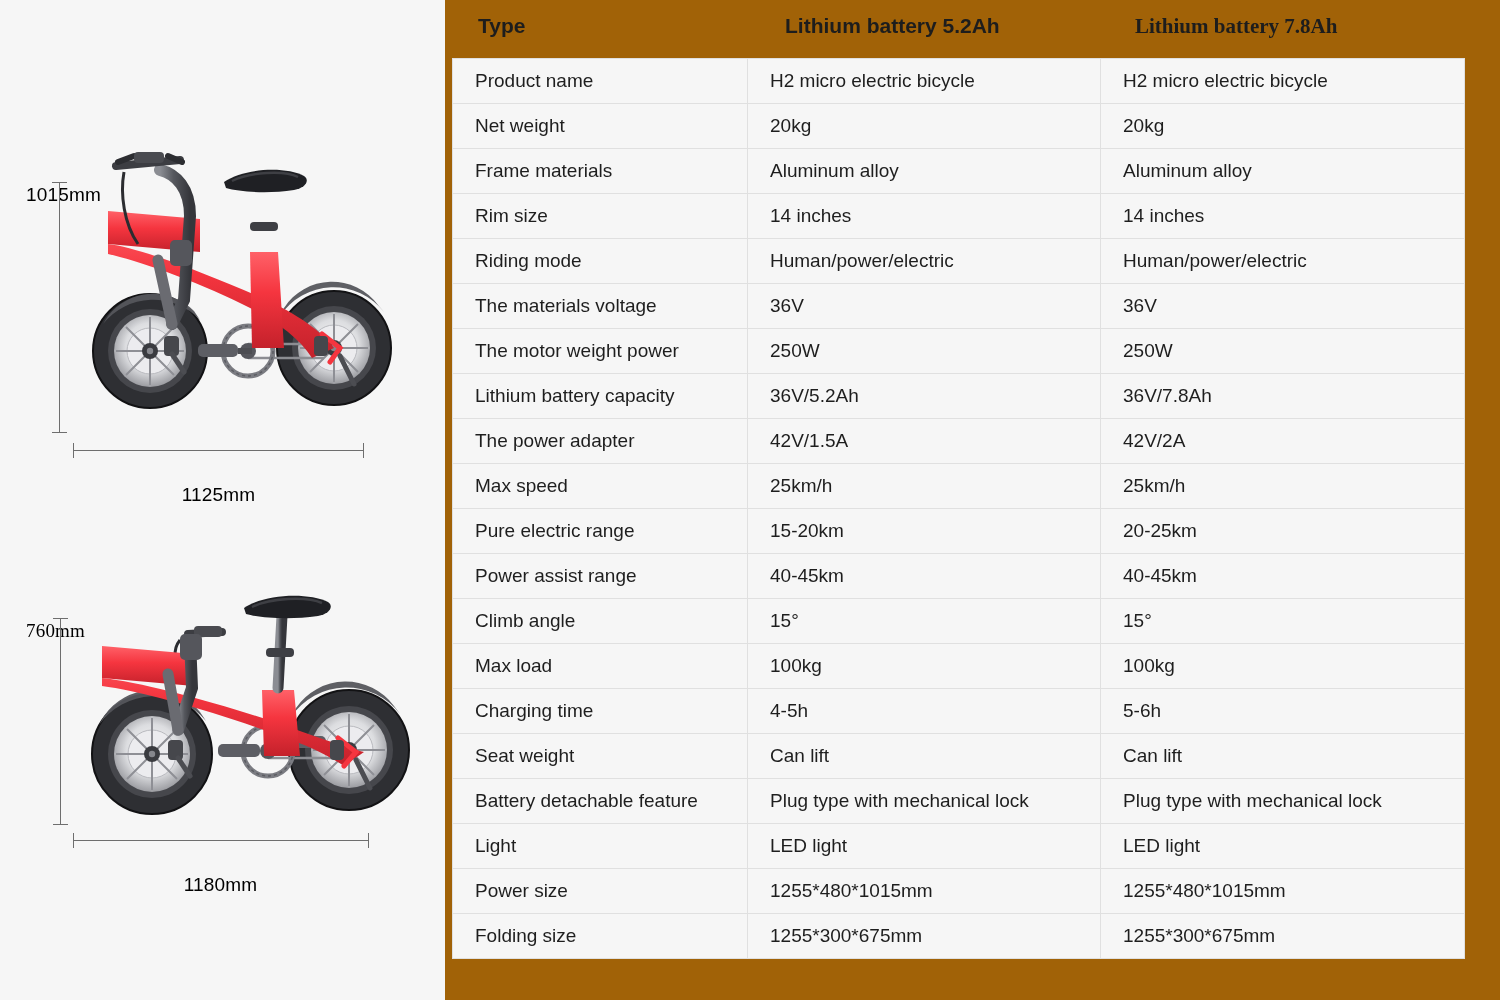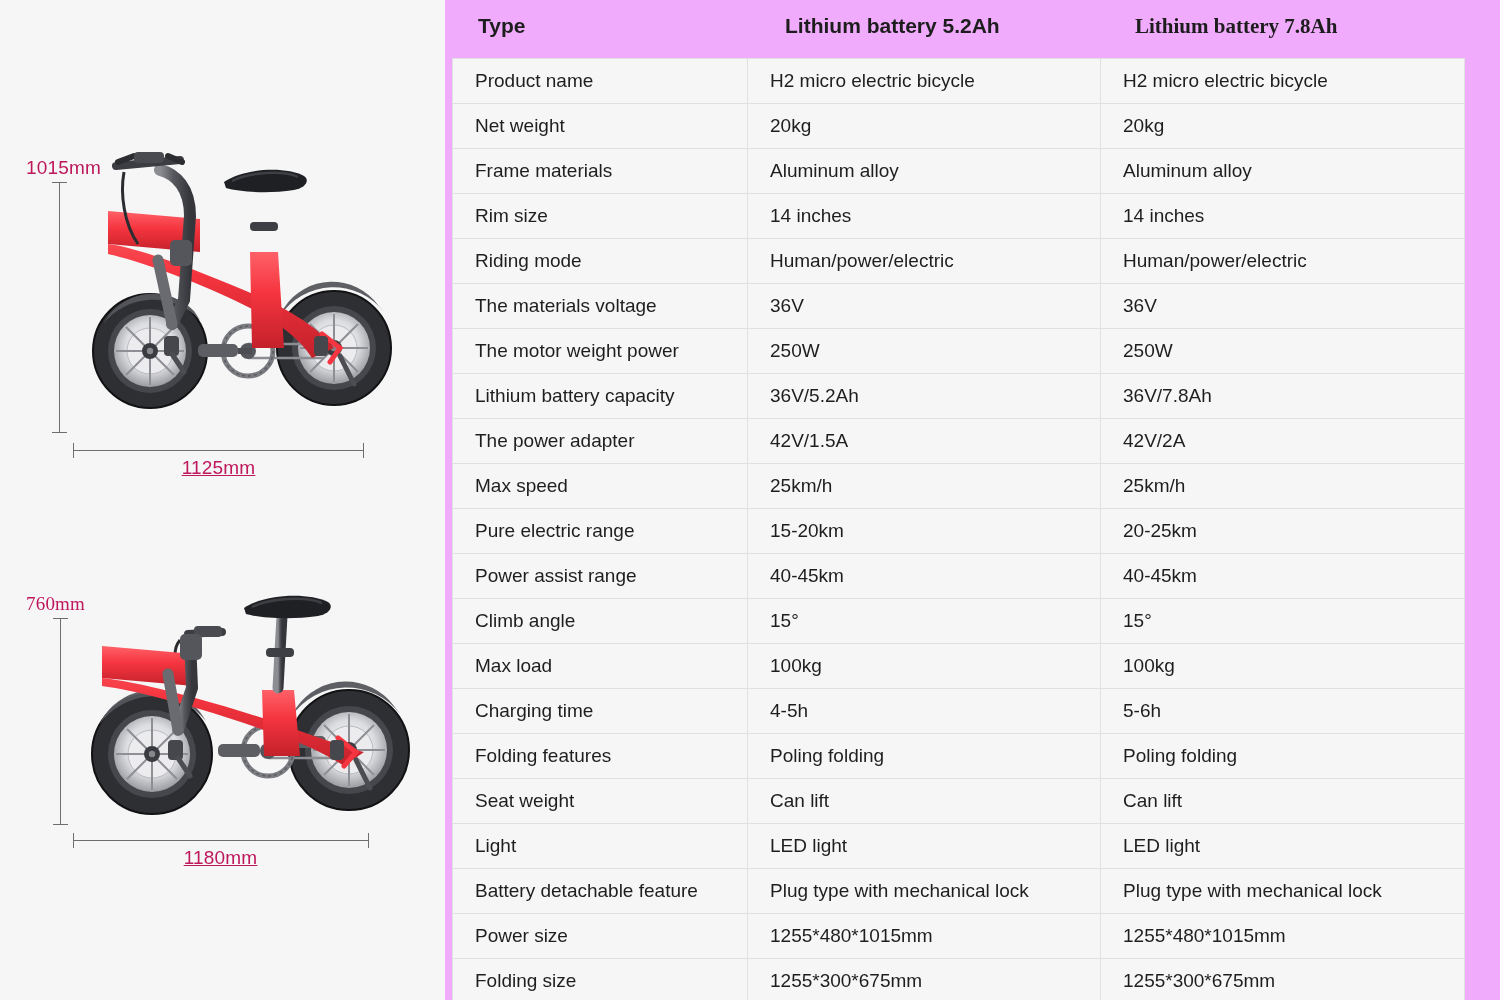--- a/index.html
+++ b/index.html
@@ -32,27 +32,28 @@
   .bike-block {
     position: absolute;
     left: 0;
     width: 445px;
   }
   #bike-block-1 { top: 140px; height: 340px; }
   #bike-block-2 { top: 580px; height: 300px; }
 
   .dim-label {
     position: absolute;
-    color: #be185d;
+    color: #000000;
     font-size: 19px;
     letter-spacing: .2px;
     white-space: nowrap;
+    margin-top: 27px;
   }
   .dim-label.height-label { left: 26px; }
-  .dim-label.width-label  { text-align: center; text-decoration: underline; }
+  .dim-label.width-label  { text-align: center; }
 
   .dim-line-v {
     position: absolute;
     width: 1px;
     background: #6e6e6e;
   }
   .dim-line-h {
     position: absolute;
     height: 1px;
     background: #6e6e6e;
@@ -72,21 +73,21 @@
 
   .bike-svg { position: absolute; }
 
   
   .table-panel {
     position: absolute;
     left: 445px;
     top: 0;
     width: 1055px;
     height: 1000px;
-    background: #f0abfc;
+    background: #a16207;
   }
   .table-head {
     position: absolute;
     top: 14px;
     left: 0;
     width: 1055px;
     height: 34px;
   }
   .head-cell {
     position: absolute;
@@ -435,38 +436,33 @@
             <td>Max load</td>
             <td>100kg</td>
             <td>100kg</td>
           </tr>
           <tr>
             <td>Charging time</td>
             <td>4-5h</td>
             <td>5-6h</td>
           </tr>
           <tr>
-            <td>Folding features</td>
-            <td>Poling folding</td>
-            <td>Poling folding</td>
-          </tr>
-          <tr>
             <td>Seat weight</td>
             <td>Can lift</td>
             <td>Can lift</td>
           </tr>
           <tr>
+            <td>Battery detachable feature</td>
+            <td>Plug type with mechanical lock</td>
+            <td>Plug type with mechanical lock</td>
+          </tr>
+          <tr>
             <td>Light</td>
             <td>LED light</td>
             <td>LED light</td>
-          </tr>
-          <tr>
-            <td>Battery detachable feature</td>
-            <td>Plug type with mechanical lock</td>
-            <td>Plug type with mechanical lock</td>
           </tr>
           <tr>
             <td>Power size</td>
             <td>1255*480*1015mm</td>
             <td>1255*480*1015mm</td>
           </tr>
           <tr>
             <td>Folding size</td>
             <td>1255*300*675mm</td>
             <td>1255*300*675mm</td>

